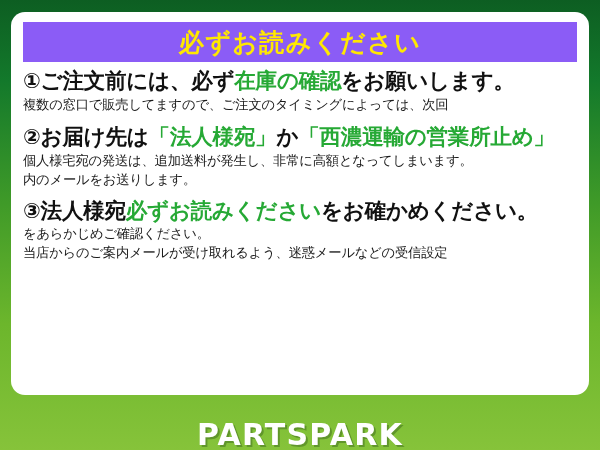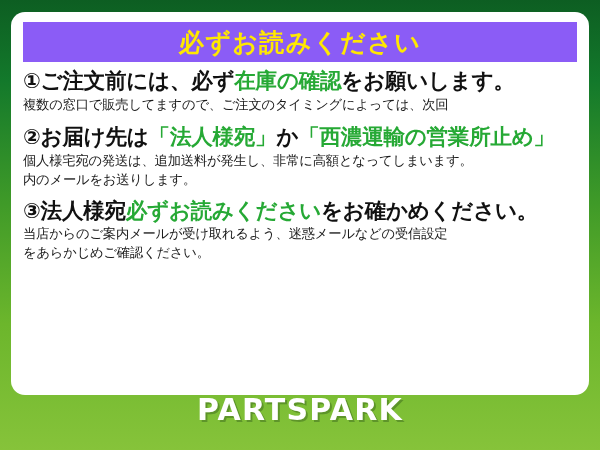--- a/index.html
+++ b/index.html
@@ -96,21 +96,21 @@
   .gap-2 { margin-bottom: 8px; }
 
   
   #footer {
     position: absolute;
     left: 0;
     top: 395px;
     width: 600px;
     height: 55px;
     display: flex;
-    align-items: flex-start;
+    align-items: flex-end;
     justify-content: center;
   }
   #brand-text {
     color: #ffffff;
     font-size: 30px;
     font-weight: bold;
     letter-spacing: 1.2px;
     text-shadow: 2px 2px 0 rgba(40, 80, 20, 0.38);
     line-height: 1;
   }
@@ -139,22 +139,22 @@
         <div class="item-heading"><span class="num">②</span><span>お届け先は</span><span class="hl-green">「法人様宛」</span><span>か</span><span class="hl-green">「西濃運輸の営業所止め」</span></div>
         <div class="item-body">
           <div>個人様宅宛の発送は、追加送料が発生し、非常に高額となってしまいます。</div>
           <div>内のメールをお送りします。</div>
         </div>
       </div>
 
       <div class="item">
         <div class="item-heading"><span class="num">③</span><span>法人様宛</span><span class="hl-green">必ずお読みください</span><span>をお確かめください。</span></div>
         <div class="item-body">
+          <div>をあらかじめご確認ください。</div>
           <div>当店からのご案内メールが受け取れるよう、迷惑メールなどの受信設定</div>
-          <div>をあらかじめご確認ください。</div>
         </div>
       </div>
 
     </div>
   </div>
 
   <div id="footer">
     <span id="brand-text">PARTSPARK</span>
   </div>
 

